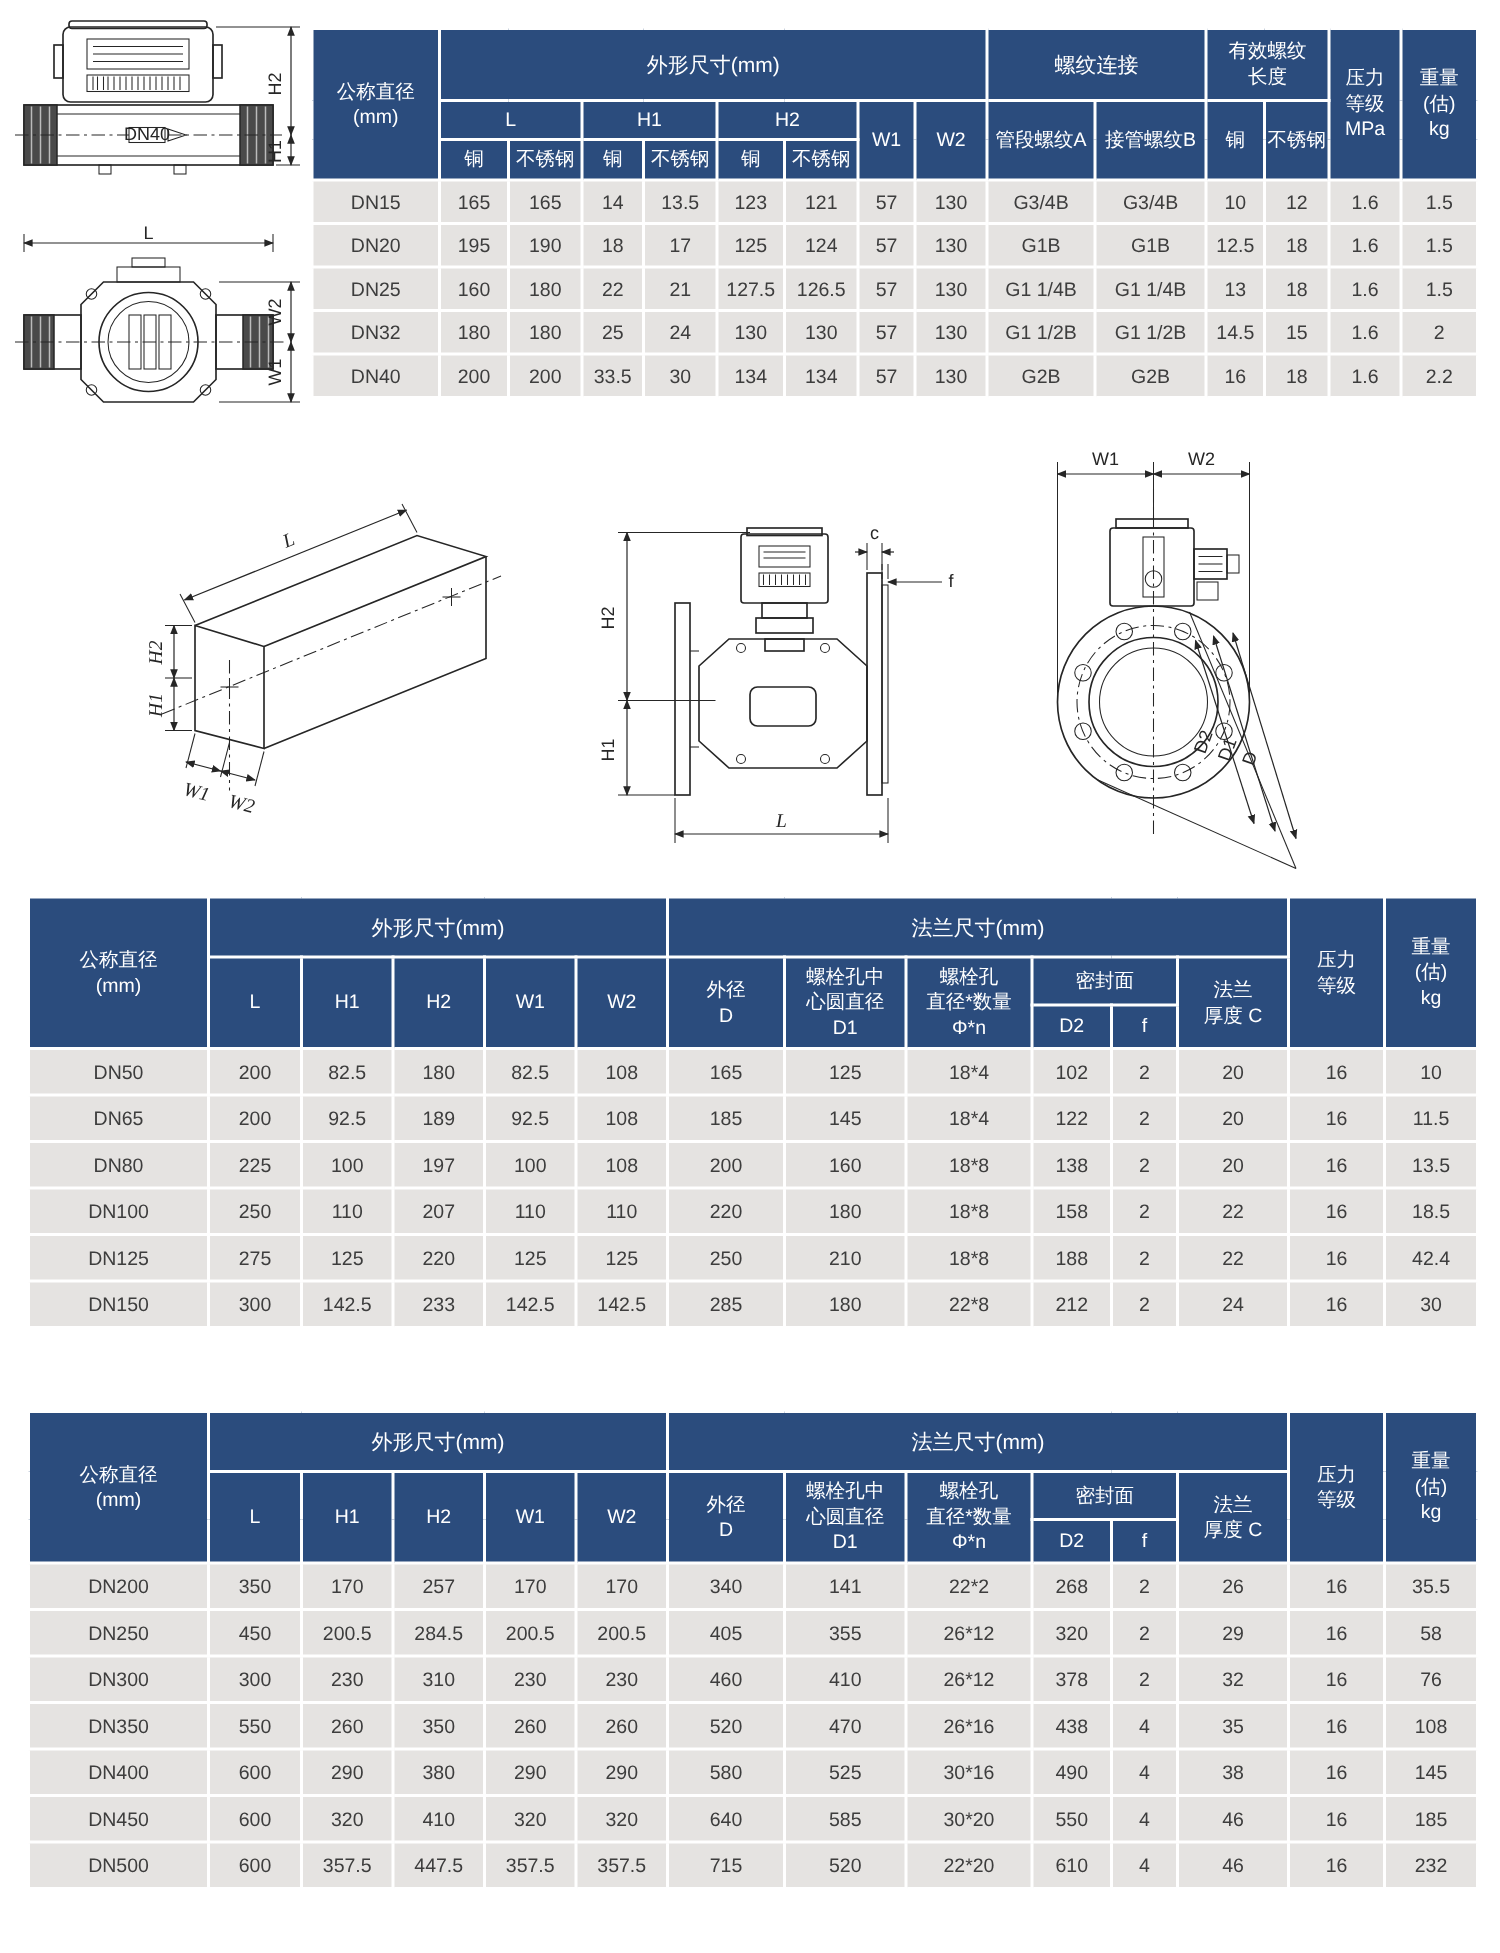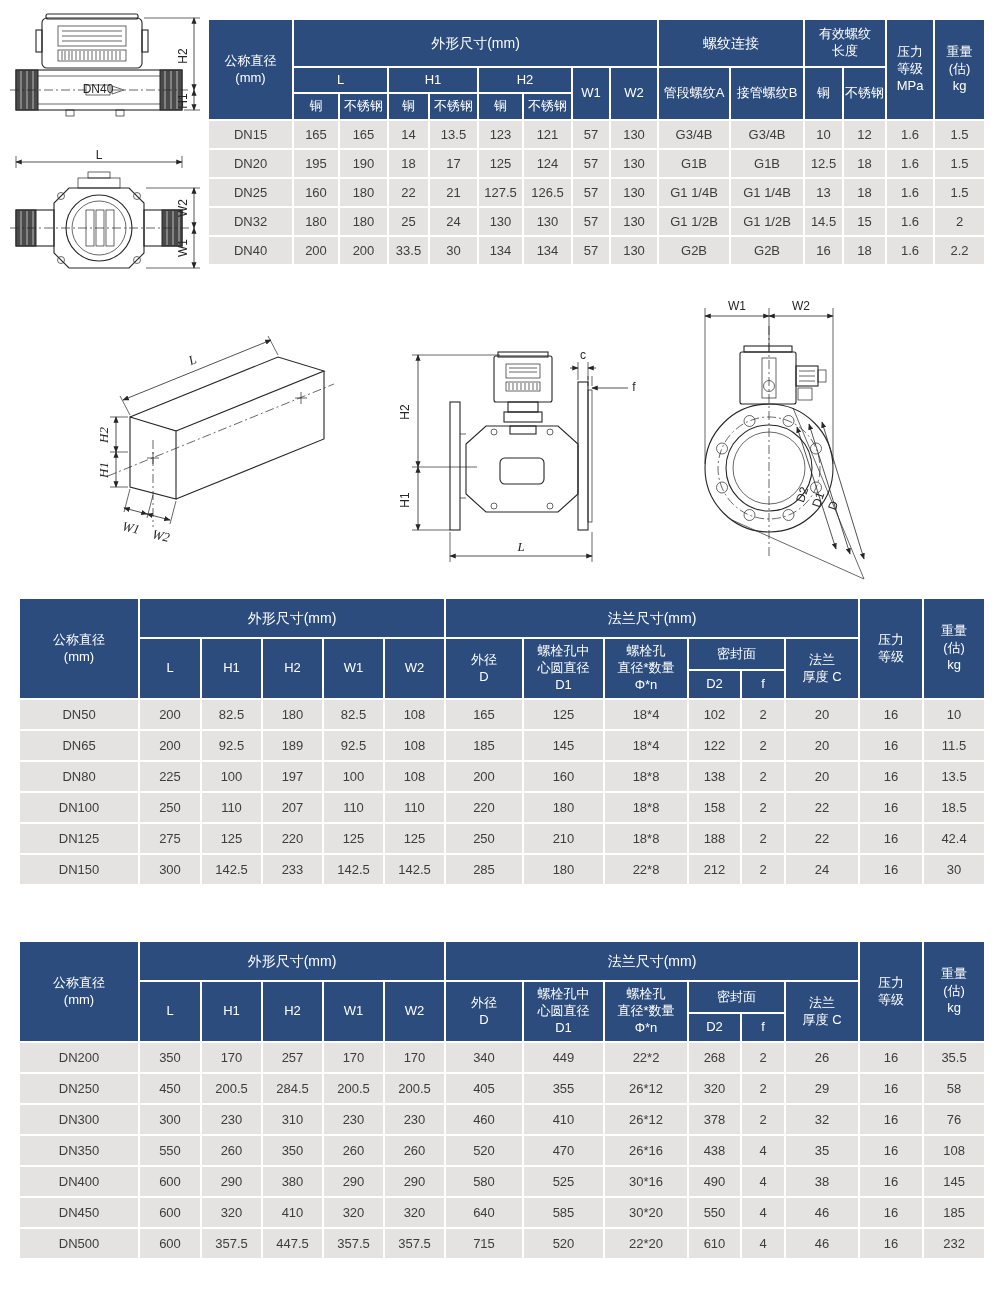--- a/index.html
+++ b/index.html
@@ -631,21 +631,21 @@
     </thead>
     <tbody>
         <tr>
           <td>DN200</td>
           <td>350</td>
           <td>170</td>
           <td>257</td>
           <td>170</td>
           <td>170</td>
           <td>340</td>
-          <td>449</td>
+          <td>141</td>
           <td>22*2</td>
           <td>268</td>
           <td>2</td>
           <td>26</td>
           <td>16</td>
           <td>35.5</td>
         </tr>
         <tr>
           <td>DN250</td>
           <td>450</td>

